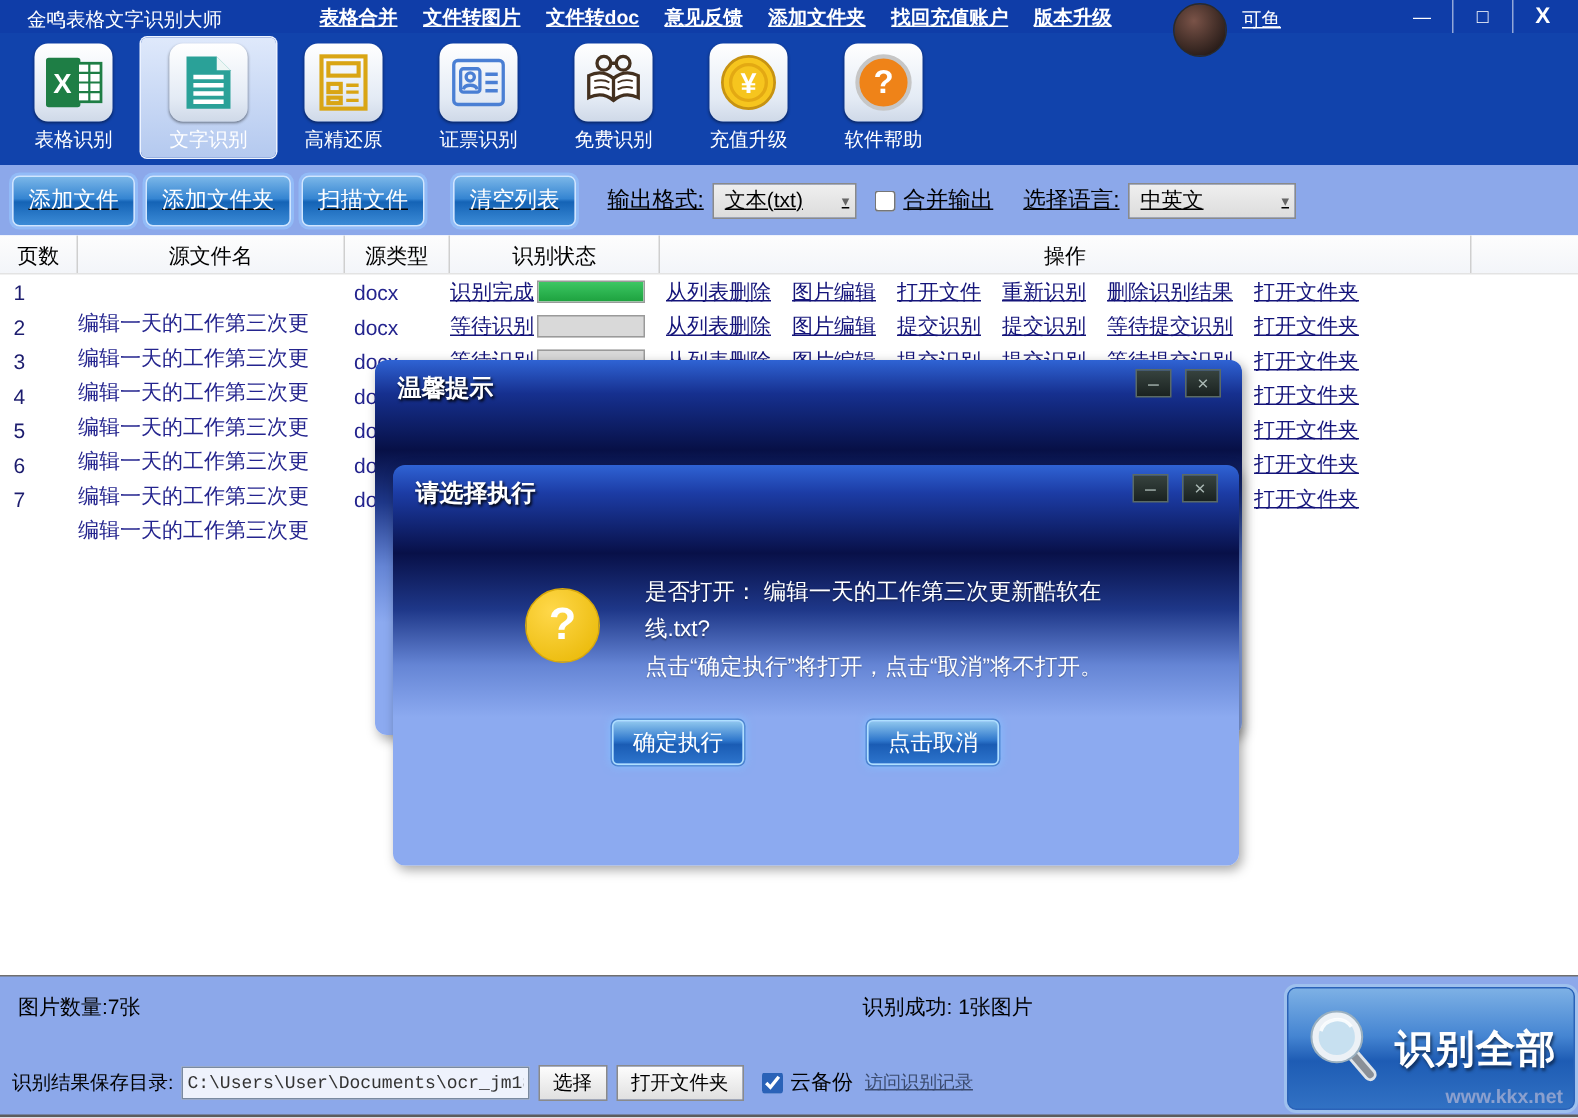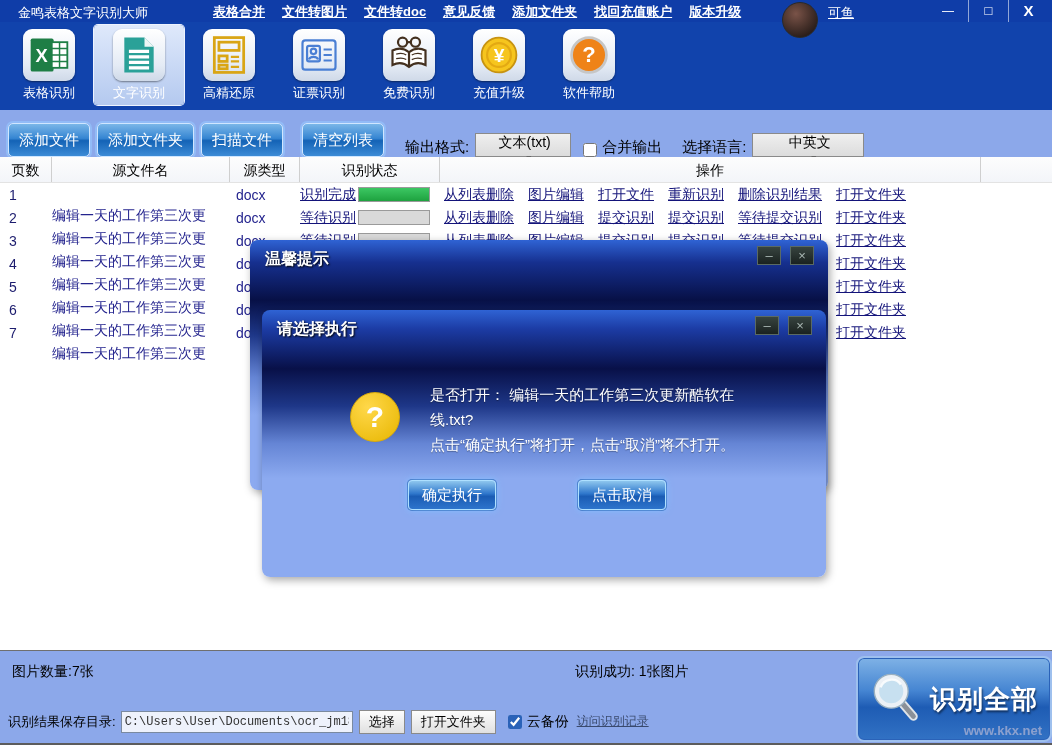--- a/index.html
+++ b/index.html
@@ -23,29 +23,29 @@
 
   
   .toolbar { position:absolute; left:0; top:22px; width:1052px; height:88px; background:#1143ac; display:flex; padding-left:4px; }
   .titem { width:90px; margin-top:3px; height:80px; display:flex; flex-direction:column; align-items:center; gap:3px; padding-top:4px; cursor:pointer; border-radius:4px; }
   .titem.sel { background:linear-gradient(180deg,#dfe9fb,#b4c9ef); box-shadow:0 0 0 1px #edf3ff; }
   .chip { width:52px; height:52px; border-radius:9px; background:linear-gradient(180deg,#ffffff 0%,#e4ebf5 70%,#cfd9e8 100%);
           box-shadow:0 1px 2px rgba(0,0,0,.45); display:flex; align-items:center; justify-content:center; }
   .tlabel { color:#fff; font-size:13px; }
 
   
-  .actionrow { position:absolute; left:0; top:110px; width:1052px; height:47px; background:#8ca8ea; display:flex; align-items:flex-end; padding-left:8px; }
+  .actionrow { position:absolute; left:0; top:110px; width:1052px; height:47px; background:#8ca8ea; display:flex; align-items:center; padding-left:8px;text-decoration:underline; }
   .abtn { height:34px; margin-right:7px; padding:0 10px; border-radius:5px; cursor:pointer;
           border:1px solid #cfe6ff; color:#fff; font-size:15px; font-family:inherit;
           background:linear-gradient(180deg,#7ab6e8 0%,#3585d2 45%,#1463b6 52%,#3c8bd6 100%);
           box-shadow:0 0 0 2px rgba(150,200,255,.6); }
   .abtn.clear { margin-left:12px; }
   .flabel { font-size:15px; color:#000; margin:0 6px 0 14px; white-space:nowrap; }
   .dropdown { height:24px; background:linear-gradient(180deg,#efefef,#dcdcdc); border:1px solid #8a8a8a;
-              display:flex; align-items:center; padding:0 4px 0 7px; font-size:14px; cursor:pointer; position:relative;flex-direction:column; }
+              display:flex; align-items:center; padding:0 4px 0 7px; font-size:14px; cursor:pointer; position:relative; }
   .dropdown .dval { flex:1; white-space:nowrap; }
   .dropdown .chev { color:#666; font-size:10px; margin-left:8px; }
   .dd-format { width:96px; } .dd-lang { width:112px; }
   .cbox { width:14px; height:14px; accent-color:#2a62b8; margin:0 5px 0 12px; cursor:pointer; }
 
   
   .tablewrap { position:absolute; left:0; top:157px; width:1052px; height:493px; background:#fff; }
   .thead { display:flex; height:26px; line-height:26px; font-size:14px; color:#000; background:linear-gradient(180deg,#fdfdfd,#f3f5f9); border-bottom:1px solid #e3e3e3; }
   .thead > div { text-align:center; }
   .h-page { width:52px; border-right:1px solid #cfcfcf; }

